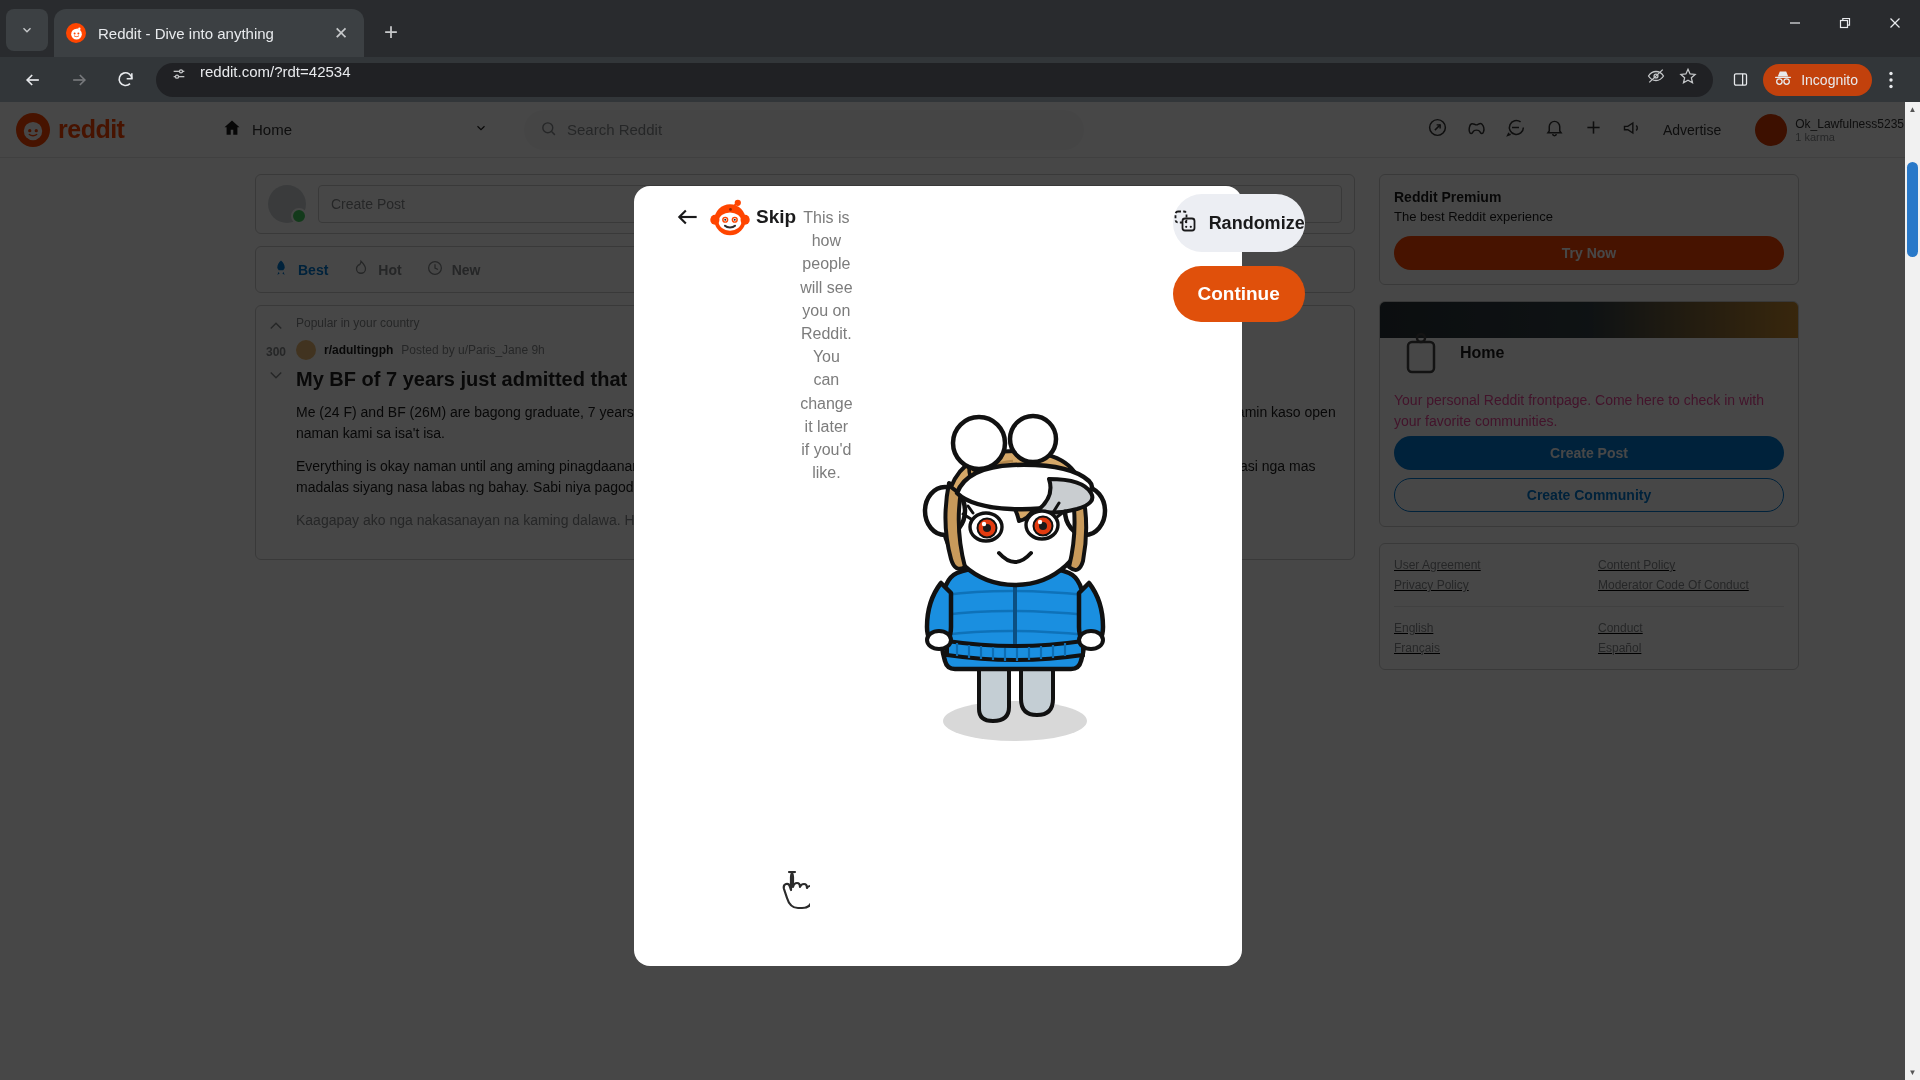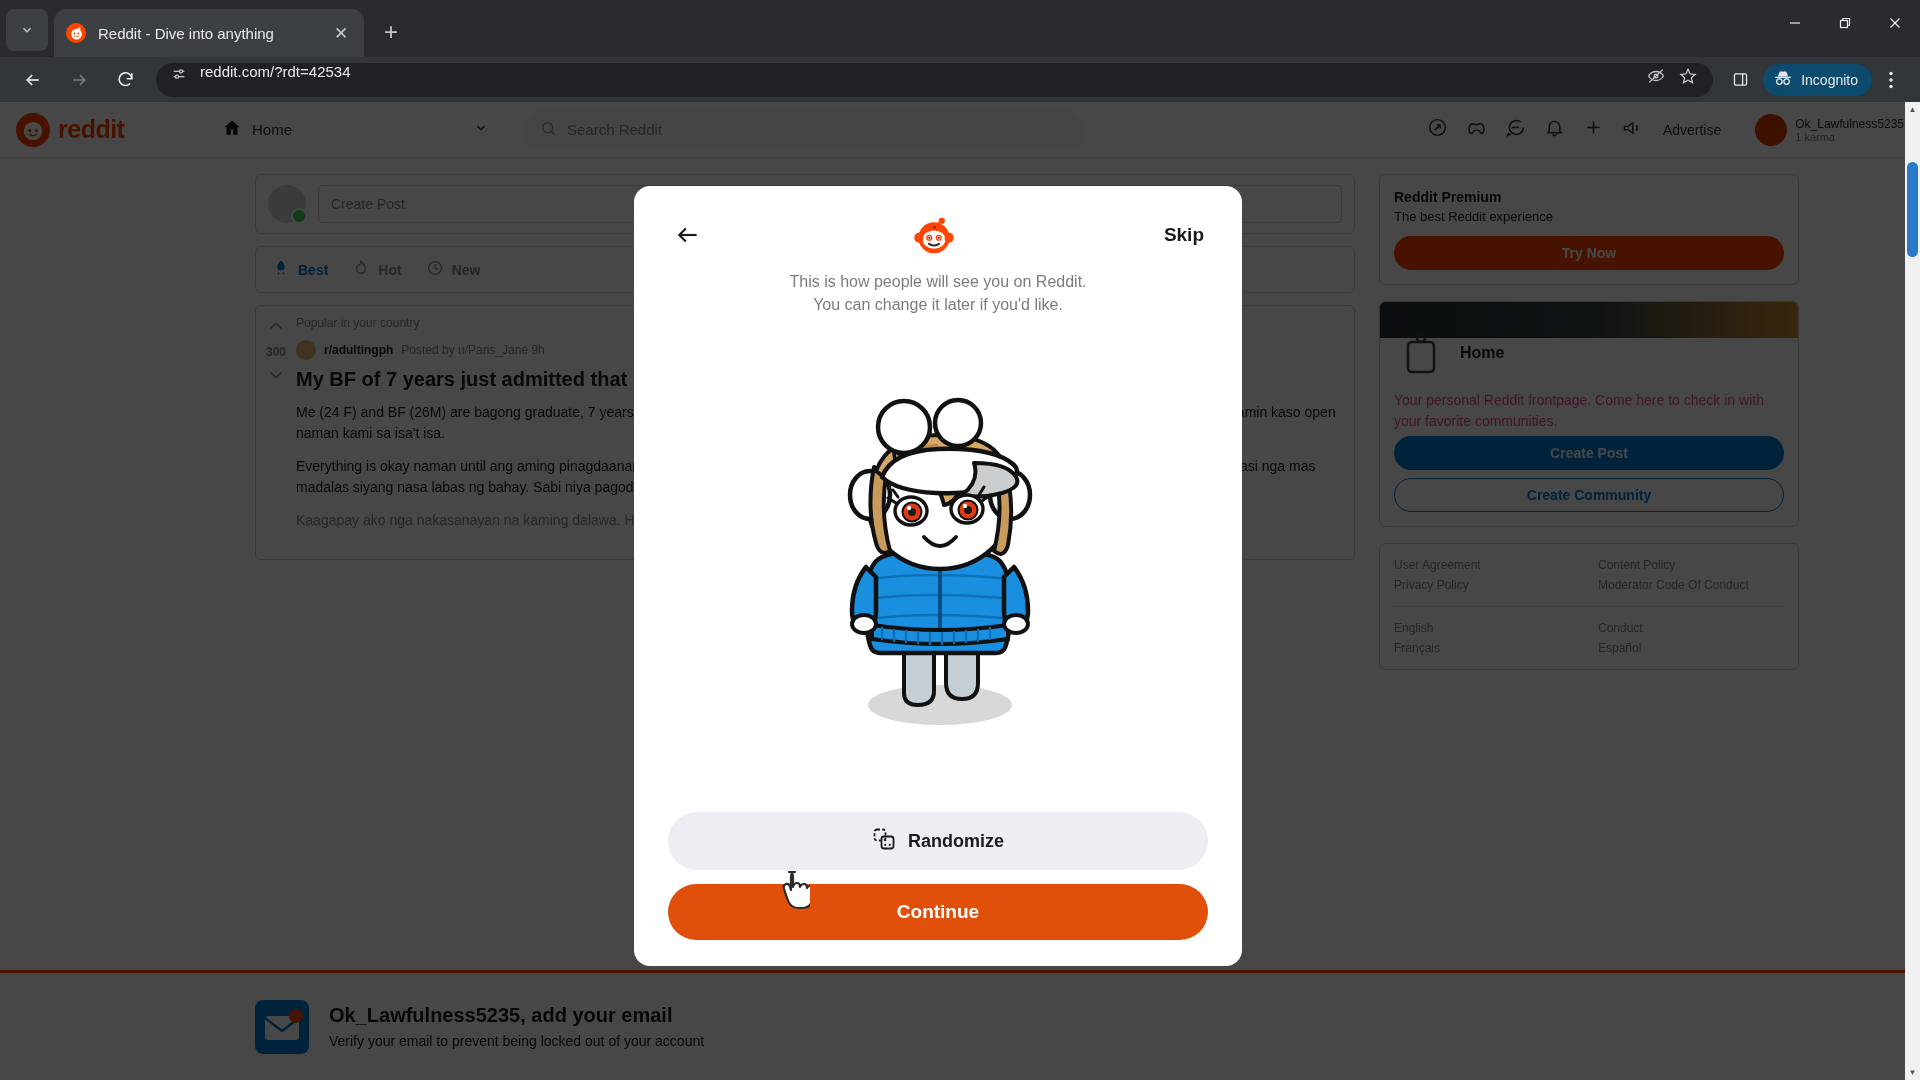--- a/index.html
+++ b/index.html
@@ -75,21 +75,21 @@
     flex: 1 1 auto; height: 34px; background: #202124;
     border-radius: 17px; display: flex; align-items: flex-start;
     padding: 0 12px; margin: 0 8px; min-width: 0;
   }
   .omni-icon { width: 22px; height: 22px; color: #c6c8ca; display:flex; align-items:center; justify-content:center; margin-right: 10px;}
   .omni-url { color: #e8eaed; font-size: 15px; flex: 1 1 auto; white-space: nowrap; overflow: hidden; }
   .omni-right { display: flex; align-items: center; gap: 6px; }
   .omni-btn { width: 26px; height: 26px; display: flex; align-items: center; justify-content: center; color: #c6c8ca; }
   .tbar-btn { width: 30px; height: 30px; margin: 0 4px; display:flex; align-items:center; justify-content:center; color:#e8eaed; }
   .incognito-pill {
-    height: 32px; border-radius: 16px; background: #0c4a6e;
+    height: 32px; border-radius: 16px; background: #c2410c;
     display: flex; align-items: center; gap: 8px; padding: 0 14px 0 10px;
     color: #e8eaed; font-size: 14px; margin-left: 4px;
   }
 
   
   .viewport {
     position: absolute; top: 102px; left: 0; right: 0; bottom: 0;
     background: #ffffff; overflow: hidden;
   }
   
@@ -152,21 +152,21 @@
   .btn-prem { display:block; width:100%; height:34px; background:#ff4500; color:#fff; border:none;border-radius:17px;font-weight:700;font-size:14px;}
   .rhomecard { border:1px solid #ccc; border-radius:6px; background:#fff; overflow:hidden;}
   .rhome-banner { height:36px; background:linear-gradient(90deg,#2a3439 0%,#354248 50%,#c98b2e 100%);}
   .rhome-body { padding: 0 14px 14px; }
   .rhome-head { display:flex; align-items:center; gap:12px; margin-top:-12px; margin-bottom:10px;}
   .rhome-icon { width:54px;height:54px;}
   .rhome-title { font-size:16px; font-weight:700; color:#1c1c1c;}
   .rhome-desc { font-size:14px; color:#ec4899; line-height:1.5; margin-bottom:4px;}
   .btn-cpost { display:block;width:100%;height:34px;background:#0079d3;color:#fff;border:none;border-radius:17px;font-weight:700;font-size:14px;margin-bottom:8px;}
   .btn-ccomm { display:block;width:100%;height:34px;background:#fff;color:#0079d3;border:1px solid #0079d3;border-radius:17px;font-weight:700;font-size:14px;}
-  .rfoot { margin-top:16px; border:1px solid #ccc;border-radius:6px;background:#fff;padding:14px;}
+  .rfoot { margin-top:16px; border:1px solid #ccc;border-radius:6px;background:#fff;padding:14px;text-decoration:underline;}
   .rfoot-grid { display:grid; grid-template-columns:1fr 1fr; gap: 6px 18px; font-size:12px;color:#878a8c;}
   .rfoot-sep { height:1px;background:#e5e5e5;margin:14px 0;}
 
   .rbanner {
     position:absolute; left:0; right:0; bottom:0; height:110px;
     background:#fff; border-top:3px solid #ff4500;
     display:flex; align-items:center; padding: 0 255px;
   }
   .rbanner-ico { width:54px;height:54px;border-radius:8px;background:#0079d3; position:relative;}
   .rbanner-txt { margin-left: 20px;}
@@ -176,22 +176,22 @@
   
   .pagescroll { position:absolute; top:0; right:0; width:15px; bottom:0; background:#f1f1f1; z-index:50;}
   .pagescroll .thumb { position:absolute; top:60px; right:2px; width:11px; height:95px; background:#2979c9; border-radius:6px;}
   .pagescroll .arrow { position:absolute; right:0; width:15px; height:15px; display:flex;align-items:center;justify-content:center;color:#555;font-size:8px;}
 
   
   .modal {
     position: absolute; z-index: 60;
     left: 634px; top: 84px; width: 608px; height: 780px;
     background: #ffffff; border-radius: 16px;
-    display: flex; flex-direction: column;
-    padding: 26px 34px 0;
+    display: flex; flex-direction: row;
+    padding: 8px 34px 0;
   }
   .modal-top { display:flex; align-items:center; height: 46px; }
   .m-back { width:40px;height:40px;display:flex;align-items:center;justify-content:center;color:#1a1a1b;}
   .m-logo { flex:1; display:flex; align-items:center; justify-content:center;}
   .m-skip { font-size:19px; font-weight:600; color:#1a1a1b; padding: 6px 4px; }
   .m-title { text-align:center; font-size:31px; font-weight:700; color:#1a1a1b; margin-top: 22px;}
   .m-sub { text-align:center; font-size:16px; color:#7c7c7c; line-height:1.45; margin-top: 12px;}
   .m-avatar { flex:1 1 auto; display:flex; align-items:center; justify-content:center; margin-top: 6px;}
   .m-actions { padding-bottom: 26px; }
   .btn-random {
@@ -500,33 +500,20 @@
             <div class="rfoot-grid">
               <span>English</span>
               <span>Conduct</span>
               <span>Français</span>
               <span>Español</span>
             </div>
           </div>
         </div>
       </div>
 
-      <div class="rbanner">
-        <span class="rbanner-ico">
-          <svg width="54" height="54" viewBox="0 0 54 54">
-              <rect x="10" y="16" width="34" height="24" rx="3" fill="#fff"></rect>
-              <polyline points="10,18 27,31 44,18" fill="none" stroke="#0079d3" stroke-width="2.5"></polyline>
-              <circle cx="41" cy="16" r="7" fill="#ff4500"></circle>
-            </svg>
-        </span>
-        <span class="rbanner-txt">
-          <span class="rbanner-t" style="display:block">Ok_Lawfulness5235, add your email</span>
-          <span class="rbanner-s" style="display:block">Verify your email to prevent being locked out of your account</span>
-        </span>
-      </div>
     </div>
 
     <div class="dim"></div>
 
     <div class="pagescroll">
       <div class="arrow" style="top:0">▲</div>
       <div class="thumb"></div>
       <div class="arrow" style="bottom:0">▼</div>
     </div>
 

